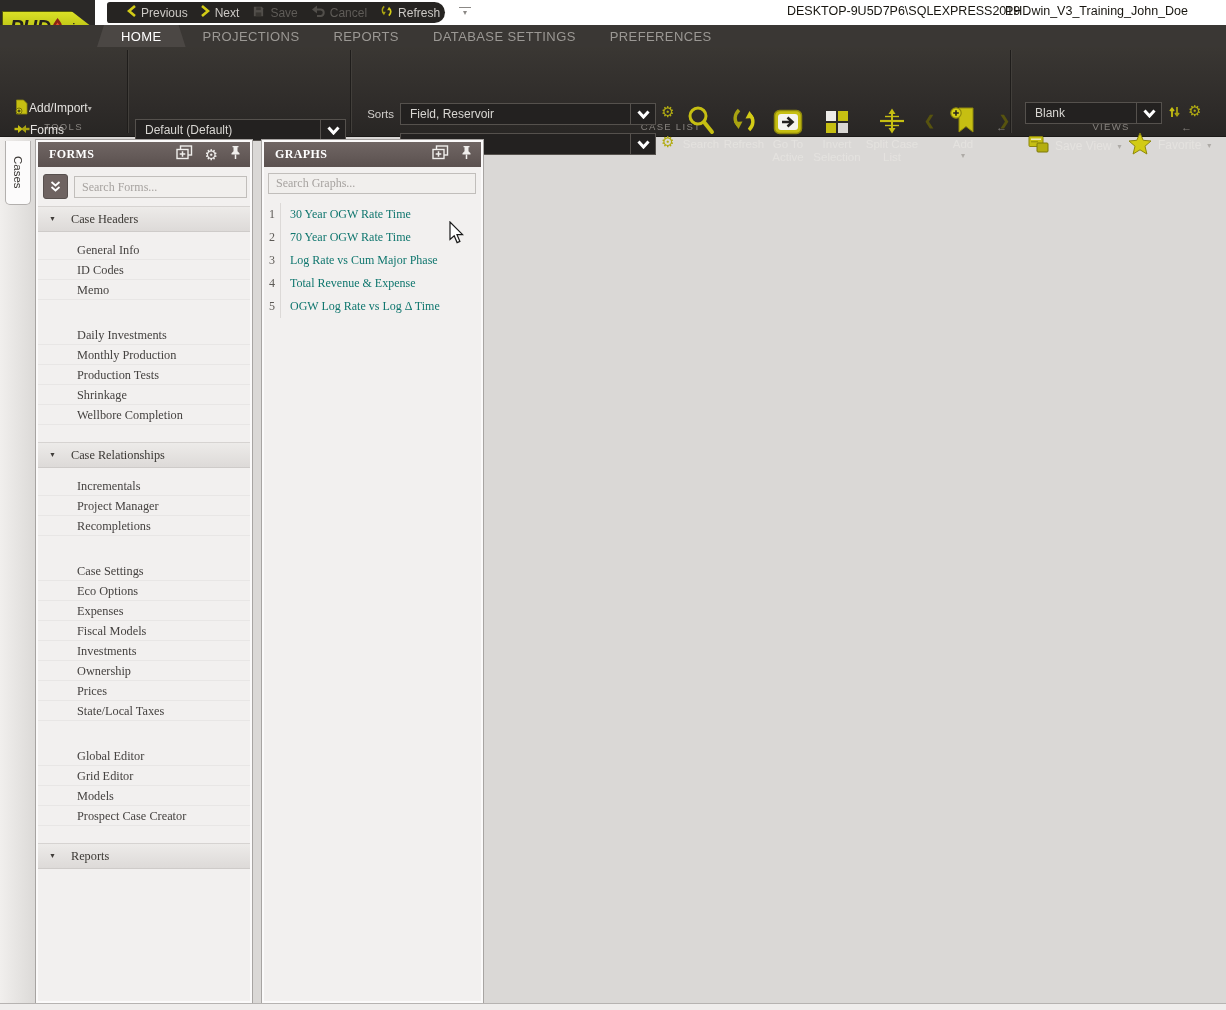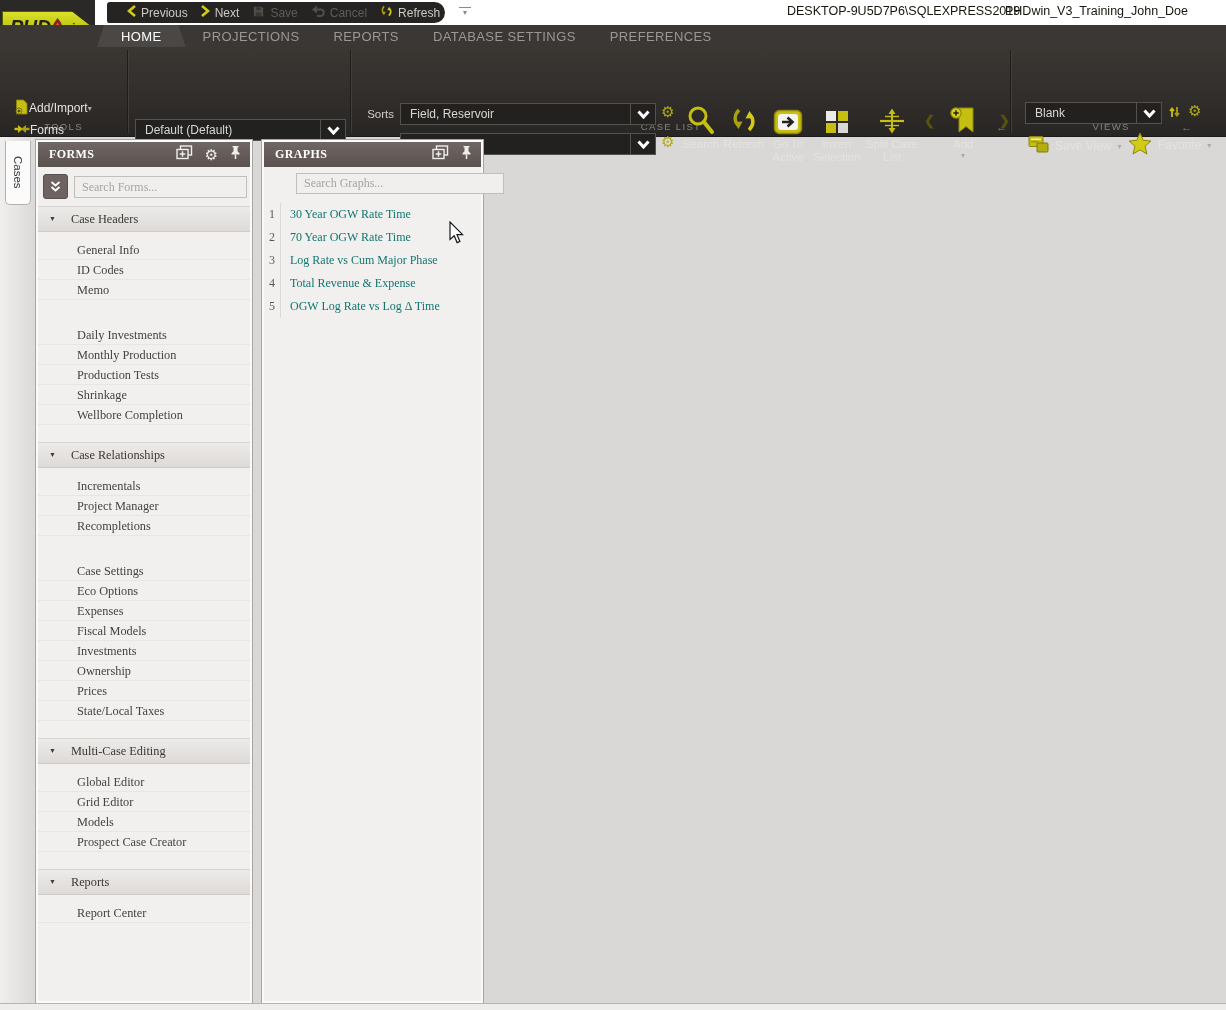--- a/index.html
+++ b/index.html
@@ -80,21 +80,21 @@
   .ph-icons { display:flex; align-items:center; gap:12px; }
   .ph-gear { font-size:15px; color:#efedeb; line-height:14px; cursor:default; }
   .forms-search-row { position:relative; height:39px; }
   .collapse-btn { position:absolute; left:5px; top:7px; width:25px; height:25px;
     background:#6e6361; border:1px solid #57504e; border-radius:3px;
     display:flex; align-items:center; justify-content:center; cursor:default; }
   .search-input { position:absolute; background:#f1efed; border:1px solid #c1bebb;
     font-size:12px; color:#6f6b69; padding:0 7px; font-family:inherit; outline:none; }
   .search-input::placeholder { color:#a7a3a0; }
   #forms-search { left:36px; top:9px; width:173px; height:22px; }
-  #graphs-search { left:4px; top:6px; width:208px; height:21px;margin-left:28px; }
+  #graphs-search { left:4px; top:6px; width:208px; height:21px; }
   .graphs-search-row { position:relative; height:32px; }
   
   .category { height:26px; display:flex; align-items:center; padding-left:11px;
     background:linear-gradient(180deg,#edebe9,#dddad8);
     border-top:1px solid #d6d3d1; border-bottom:1px solid #cecbc9; cursor:default; }
   .cat-tri { font-size:7px; color:#3f3c39; }
   .cat-lbl { margin-left:15px; font-size:12.3px; color:#3b3834; }
   .items { padding:8px 0 17px; }
   .form-item { height:20px; line-height:20px; padding-left:39px; font-size:12.3px; color:#454240;
     border-bottom:1px solid rgba(110,105,100,0.07); cursor:default; }
@@ -406,36 +406,29 @@
       <div class="items">
         <div class="form-item">Case Settings</div>
         <div class="form-item">Eco Options</div>
         <div class="form-item">Expenses</div>
         <div class="form-item">Fiscal Models</div>
         <div class="form-item">Investments</div>
         <div class="form-item">Ownership</div>
         <div class="form-item">Prices</div>
         <div class="form-item">State/Local Taxes</div>
       </div>
-      <div class="category">
-        <span class="cat-tri">▼</span>
-        <span class="cat-lbl">Multi-Case Editing</span>
-      </div>
       <div class="items">
         <div class="form-item">Global Editor</div>
         <div class="form-item">Grid Editor</div>
         <div class="form-item">Models</div>
         <div class="form-item">Prospect Case Creator</div>
       </div>
       <div class="category">
         <span class="cat-tri">▼</span>
         <span class="cat-lbl">Reports</span>
-      </div>
-      <div class="items">
-        <div class="form-item">Report Center</div>
       </div>
     </div>
 </div>
 
 <div class="panel" id="graphs-panel">
   <div class="panel-header">
     <span class="panel-title">GRAPHS</span>
     <span class="ph-icons">
       <span><svg width="17" height="15" viewBox="0 0 17 15">
             <rect x="4.5" y="1" width="11" height="9" fill="none" stroke="#f0eeec" stroke-width="1.4"></rect>

